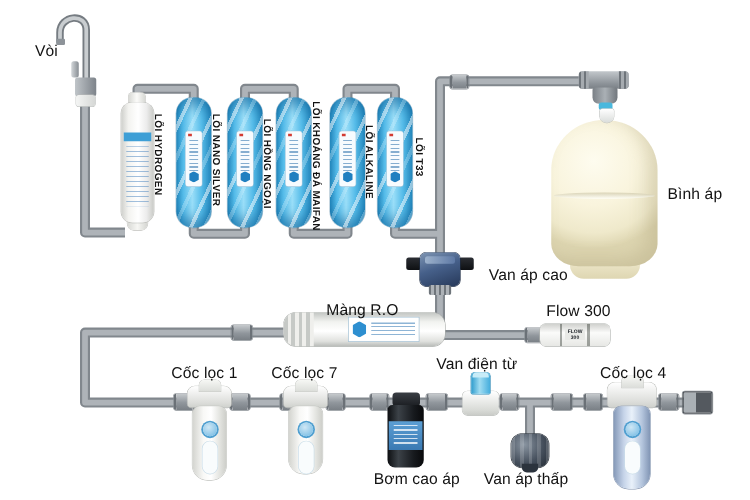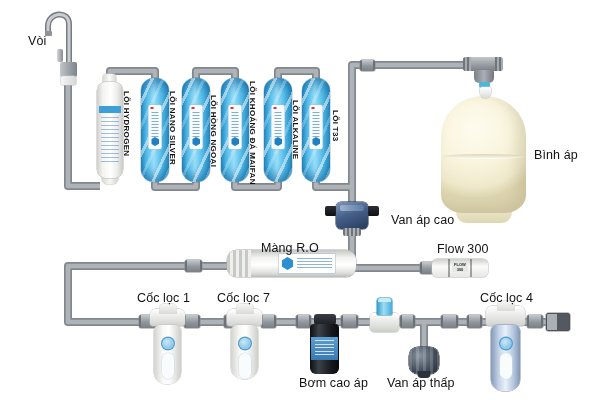--- a/index.html
+++ b/index.html
@@ -283,19 +283,20 @@
   <div class="vlbl" style="left:168px;top:91px">LÕI NANO SILVER</div>
   <div class="vlbl" style="left:209px;top:95px">LÕI HỒNG NGOẠI</div>
   <div class="vlbl" style="left:248px;top:81px">LÕI KHOÁNG ĐÁ MAIFAN</div>
   <div class="vlbl" style="left:291px;top:100px">LÕI ALKALINE</div>
   <div class="vlbl" style="left:331px;top:110px">LÕI T33</div>
 
   <div class="lbl" style="left:534px;top:148px">Bình áp</div>
   <div class="lbl" style="left:391px;top:213px">Van áp cao</div>
   <div class="lbl" style="left:261px;top:241px">Màng R.O</div>
   <div class="lbl" style="left:437px;top:242px">Flow 300</div>
+  <div class="lbl" style="left:349px;top:284px">Van điện từ</div>
   <div class="lbl" style="left:137px;top:291px">Cốc lọc 1</div>
   <div class="lbl" style="left:217px;top:291px">Cốc lọc 7</div>
   <div class="lbl" style="left:480px;top:291px">Cốc lọc 4</div>
   <div class="lbl" style="left:299px;top:376px">Bơm cao áp</div>
   <div class="lbl" style="left:387px;top:376px">Van áp thấp</div>
 
 </div>
 
 </body></html>

